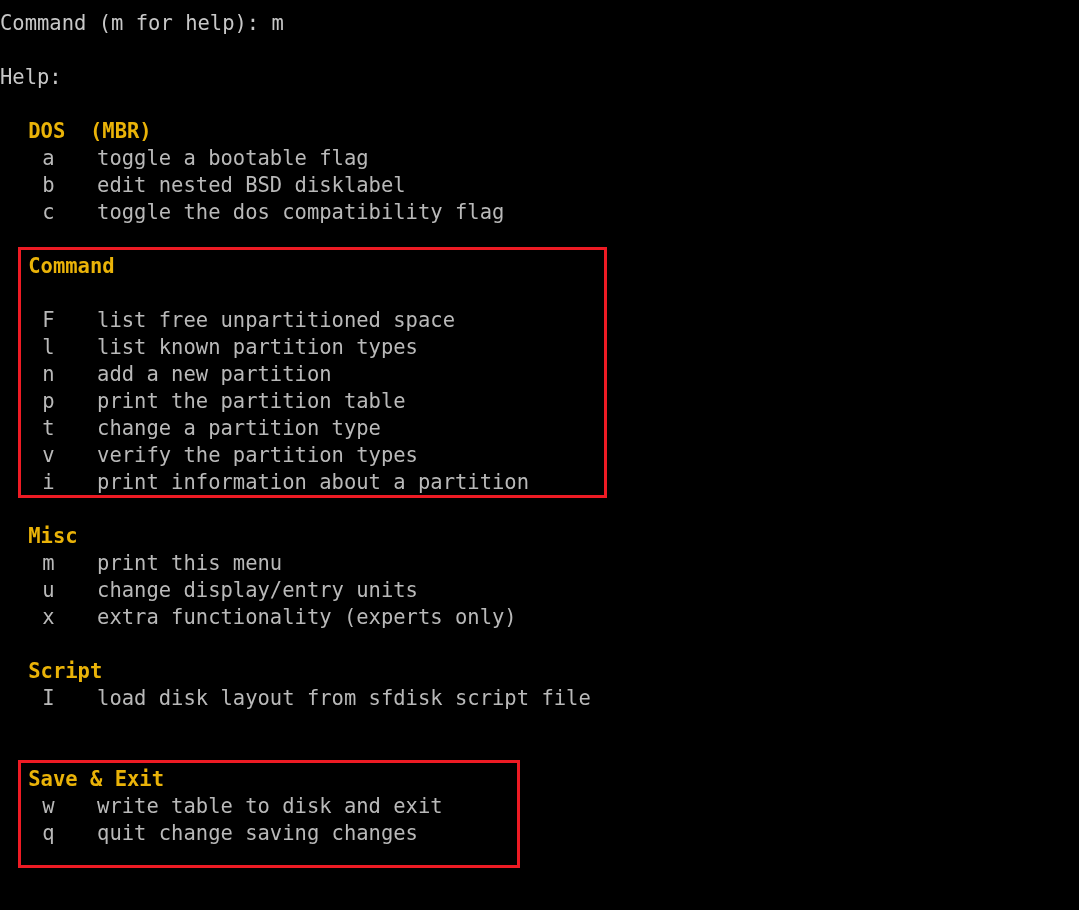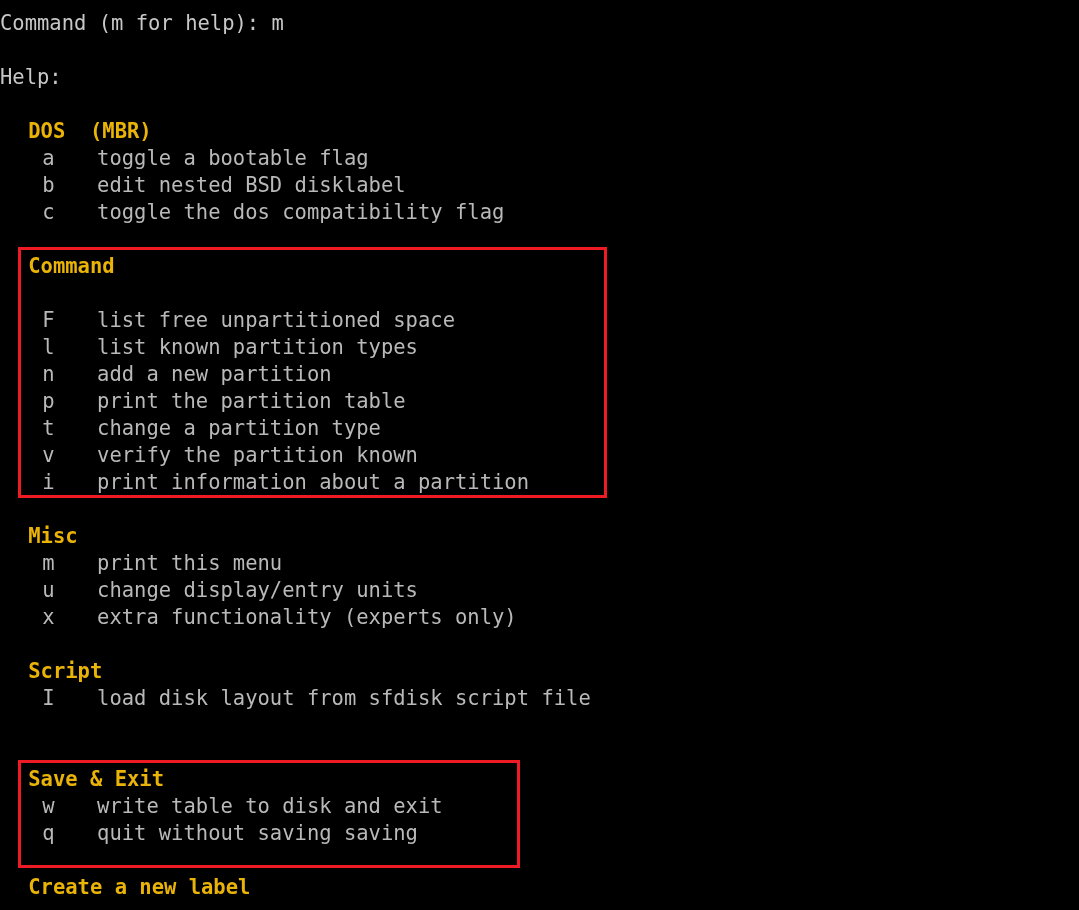--- a/index.html
+++ b/index.html
@@ -56,27 +56,26 @@
     <div class="term-line" style="top: 118px;"><span class="hdr" style="margin-left: 28.24px;">DOS  (MBR)</span></div>
     <div class="term-line" style="top: 145px;"><span class="key" style="margin-left: 42.36px;">a</span><span class="desc" style="margin-left: 42.36px; text-align: center;">toggle a bootable flag</span></div>
     <div class="term-line" style="top: 172px;"><span class="key" style="margin-left: 42.36px;">b</span><span class="desc" style="margin-left: 42.36px;">edit nested BSD disklabel</span></div>
     <div class="term-line" style="top: 199px;"><span class="key" style="margin-left: 42.36px;">c</span><span class="desc" style="margin-left: 42.36px;">toggle the dos compatibility flag</span></div>
     <div class="term-line" style="top: 253px;"><span class="hdr" style="margin-left: 28.24px;">Command</span></div>
     <div class="term-line" style="top: 307px;"><span class="key" style="margin-left: 42.36px;">F</span><span class="desc" style="margin-left: 42.36px;">list free unpartitioned space</span></div>
     <div class="term-line" style="top: 334px;"><span class="key" style="margin-left: 42.36px;">l</span><span class="desc" style="margin-left: 42.36px;">list known partition types</span></div>
     <div class="term-line" style="top: 361px;"><span class="key" style="margin-left: 42.36px;">n</span><span class="desc" style="margin-left: 42.36px;">add a new partition</span></div>
     <div class="term-line" style="top: 388px;"><span class="key" style="margin-left: 42.36px;">p</span><span class="desc" style="margin-left: 42.36px;">print the partition table</span></div>
     <div class="term-line" style="top: 415px;"><span class="key" style="margin-left: 42.36px;">t</span><span class="desc" style="margin-left: 42.36px;">change a partition type</span></div>
-    <div class="term-line" style="top: 442px;"><span class="key" style="margin-left: 42.36px;">v</span><span class="desc" style="margin-left: 42.36px;">verify the partition known</span></div>
+    <div class="term-line" style="top: 442px;"><span class="key" style="margin-left: 42.36px;">v</span><span class="desc" style="margin-left: 42.36px;">verify the partition types</span></div>
     <div class="term-line" style="top: 469px;"><span class="key" style="margin-left: 42.36px;">i</span><span class="desc" style="margin-left: 42.36px;">print information about a partition</span></div>
     <div class="term-line" style="top: 523px;"><span class="hdr" style="margin-left: 28.24px;">Misc</span></div>
     <div class="term-line" style="top: 550px;"><span class="key" style="margin-left: 42.36px;">m</span><span class="desc" style="margin-left: 42.36px;">print this menu</span></div>
     <div class="term-line" style="top: 577px;"><span class="key" style="margin-left: 42.36px;">u</span><span class="desc" style="margin-left: 42.36px;">change display/entry units</span></div>
     <div class="term-line" style="top: 604px;"><span class="key" style="margin-left: 42.36px;">x</span><span class="desc" style="margin-left: 42.36px;">extra functionality (experts only)</span></div>
     <div class="term-line" style="top: 658px;"><span class="hdr" style="margin-left: 28.24px;">Script</span></div>
     <div class="term-line" style="top: 685px;"><span class="key" style="margin-left: 42.36px;">I</span><span class="desc" style="margin-left: 42.36px;">load disk layout from sfdisk script file</span></div>
     <div class="term-line" style="top: 766px;"><span class="hdr" style="margin-left: 28.24px;">Save &amp; Exit</span></div>
     <div class="term-line" style="top: 793px;"><span class="key" style="margin-left: 42.36px;">w</span><span class="desc" style="margin-left: 42.36px;">write table to disk and exit</span></div>
-    <div class="term-line" style="top: 820px;"><span class="key" style="margin-left: 42.36px;">q</span><span class="desc" style="margin-left: 42.36px;">quit without saving saving</span></div>
-    <div class="term-line" style="top: 874px;"><span class="hdr" style="margin-left: 28.24px;">Create a new label</span></div>
+    <div class="term-line" style="top: 820px;"><span class="key" style="margin-left: 42.36px;">q</span><span class="desc" style="margin-left: 42.36px;">quit change saving changes</span></div>
     <div class="highlight-box" style="left: 18px; top: 247px; width: 589px; height: 251px; border-color: rgb(238, 27, 36);"></div>
     <div class="highlight-box" style="left: 18px; top: 760px; width: 502px; height: 108px; border-color: rgb(238, 27, 36);"></div>
   </div>
 
 </body></html>

